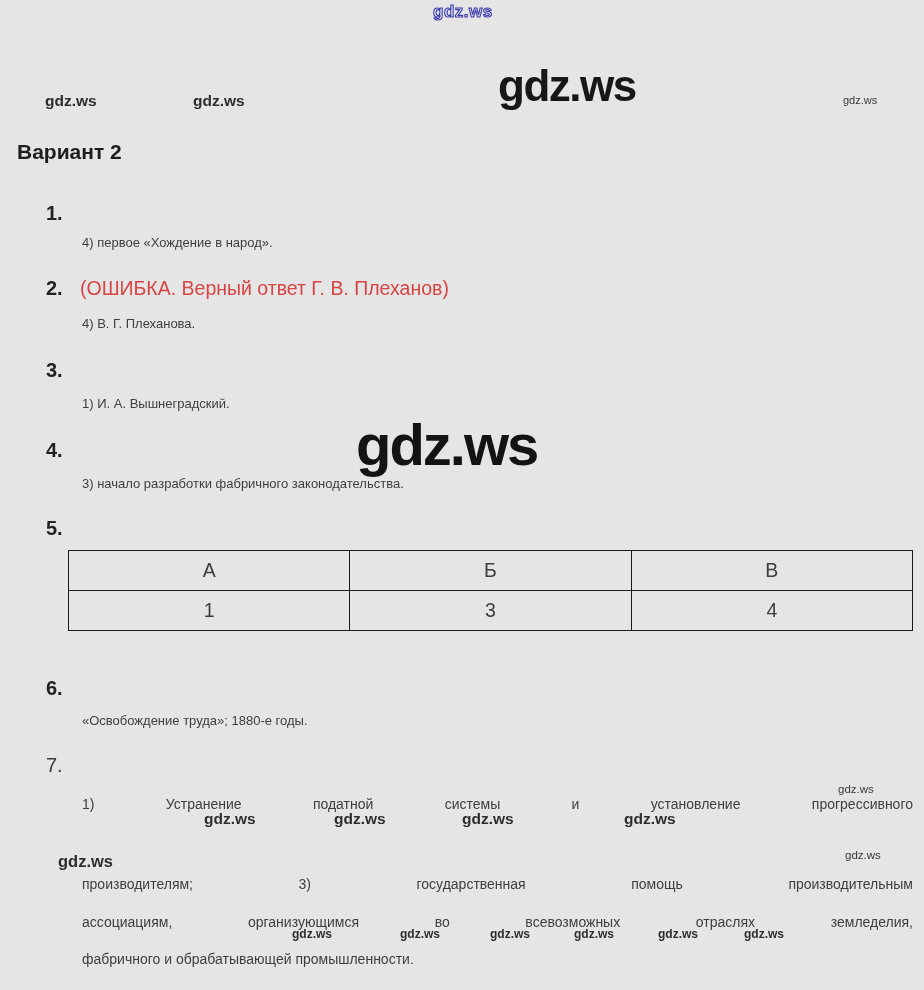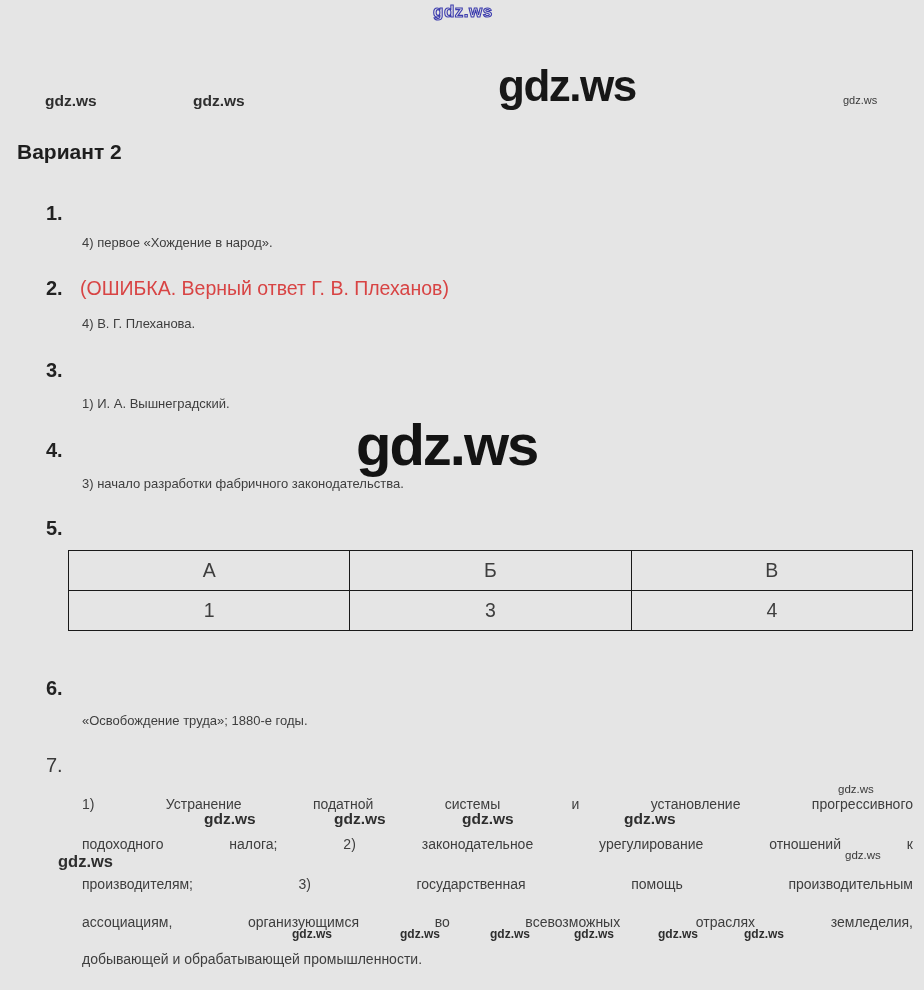--- a/index.html
+++ b/index.html
@@ -167,30 +167,29 @@
   <div class="abs num-light" style="left:46px; top:754px;">7.</div>
   <span class="wm wm-r115" style="left:838px; top:784px;">gdz.ws</span>
 
   <div class="p7-line" style="top:796px;">1) Устранение податной системы и установление прогрессивного</div>
 
   <span class="wm wm-b15" style="left:204px; top:811px;">gdz.ws</span>
   <span class="wm wm-b15" style="left:334px; top:811px;">gdz.ws</span>
   <span class="wm wm-b15" style="left:462px; top:811px;">gdz.ws</span>
   <span class="wm wm-b15" style="left:624px; top:811px;">gdz.ws</span>
 
-  <div class="p7-line" style="top:836px;">подоходного налога; 2) законодательное урегулирование отношений к</div>
 
   <span class="wm wm-b16" style="left:58px; top:853px;">gdz.ws</span>
   <span class="wm wm-r115" style="left:845px; top:850px;">gdz.ws</span>
 
   <div class="p7-line" style="top:876px;">производителям; 3) государственная помощь производительным</div>
   <div class="p7-line" style="top:914px;">ассоциациям, организующимся во всевозможных отраслях земледелия,</div>
 
   <span class="wm wm-s12" style="left:292px; top:928px;">gdz.ws</span>
   <span class="wm wm-s12" style="left:400px; top:928px;">gdz.ws</span>
   <span class="wm wm-s12" style="left:490px; top:928px;">gdz.ws</span>
   <span class="wm wm-s12" style="left:574px; top:928px;">gdz.ws</span>
   <span class="wm wm-s12" style="left:658px; top:928px;">gdz.ws</span>
   <span class="wm wm-s12" style="left:744px; top:928px;">gdz.ws</span>
 
-  <div class="p7-line p7-last" style="top:951px;">добывающей и обрабатывающей промышленности.</div>
+  <div class="p7-line p7-last" style="top:951px;">фабричного и обрабатывающей промышленности.</div>
 
 </div>
 
 </body></html>

